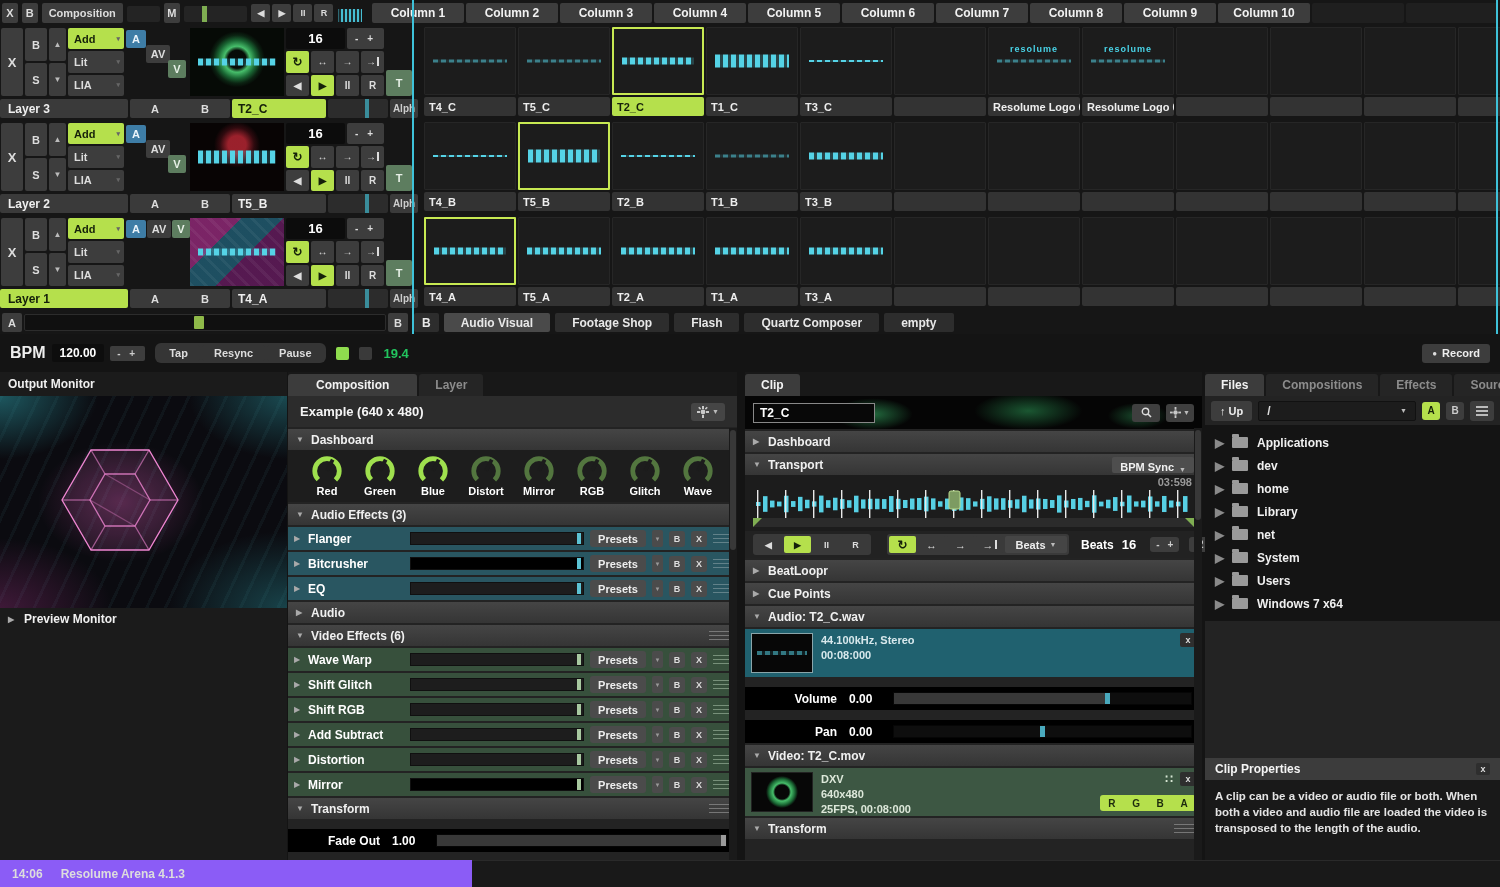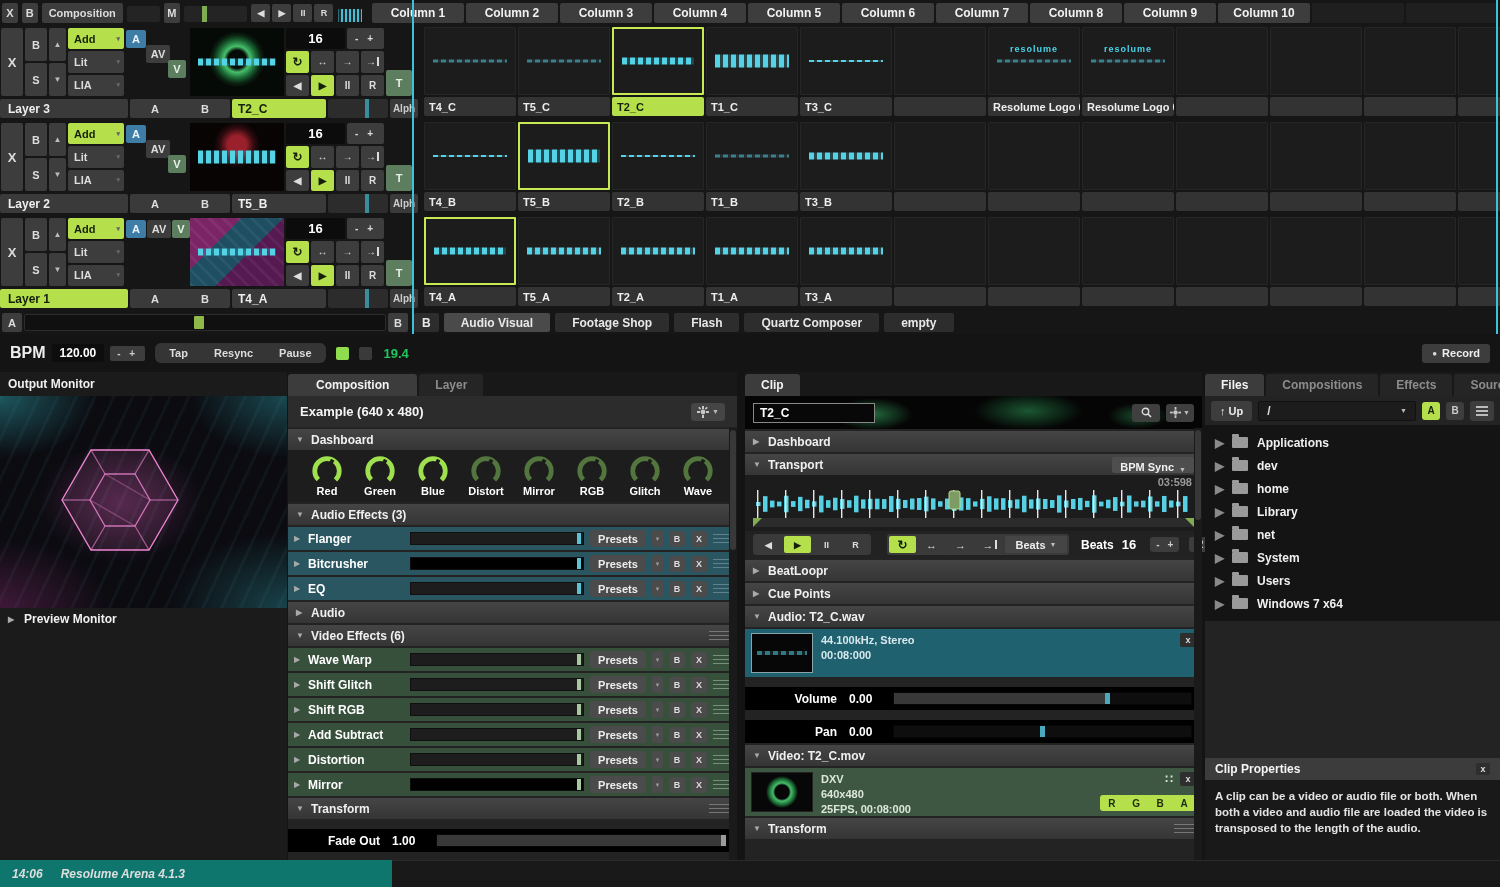--- a/index.html
+++ b/index.html
@@ -242,21 +242,21 @@
   .folder:before { content:""; position:absolute; top:-3px; left:0; width:7px; height:3px; background:#9a9a9a; border-radius:1px 1px 0 0; }
   .treerow span { font-weight:bold; font-size:12px; color:#f0f0f0; }
   #clipprops { position:absolute; left:0; right:0; top:386px; }
   #cphdr { height:22px; background:#3c3c3c; display:flex; align-items:center; padding:0 10px;
     font-weight:bold; font-size:12px; color:#f5f5f5; }
   #cphdr .ix { position:static; margin-left:auto; width:14px; height:12px; }
   #cpbody { background:#191919; padding:8px 10px; font-size:11.5px; font-weight:bold; color:#e4e4e4; line-height:1.4; min-height:80px; }
 
   
   #statusbar { position:absolute; left:0; bottom:0; width:1500px; height:27px; display:flex; }
-  #statusbar .lseg { width:392px; background:#0f766e; display:flex; align-items:center; gap:18px; padding-left:12px;font-style:italic; }
+  #statusbar .lseg { width:472px; background:#8b5cf6; display:flex; align-items:center; gap:18px; padding-left:12px; }
   #statusbar .rseg { flex:1; background:#191919; border-top:1px solid #2a2a2a; }
   #statusbar span { font-weight:bold; font-size:12px; color:#ddd; }
 
   .monhdr { height:22px; display:flex; align-items:center; gap:8px; padding:0 8px;
     font-weight:bold; font-size:12px; color:#f0f0f0; background:#1b1b1b; }
   .endbar { display:inline-block; width:2px; height:9px; background:currentColor; margin-left:1px; vertical-align:-1px; }
 </style>
 </head>
 <body>
 

